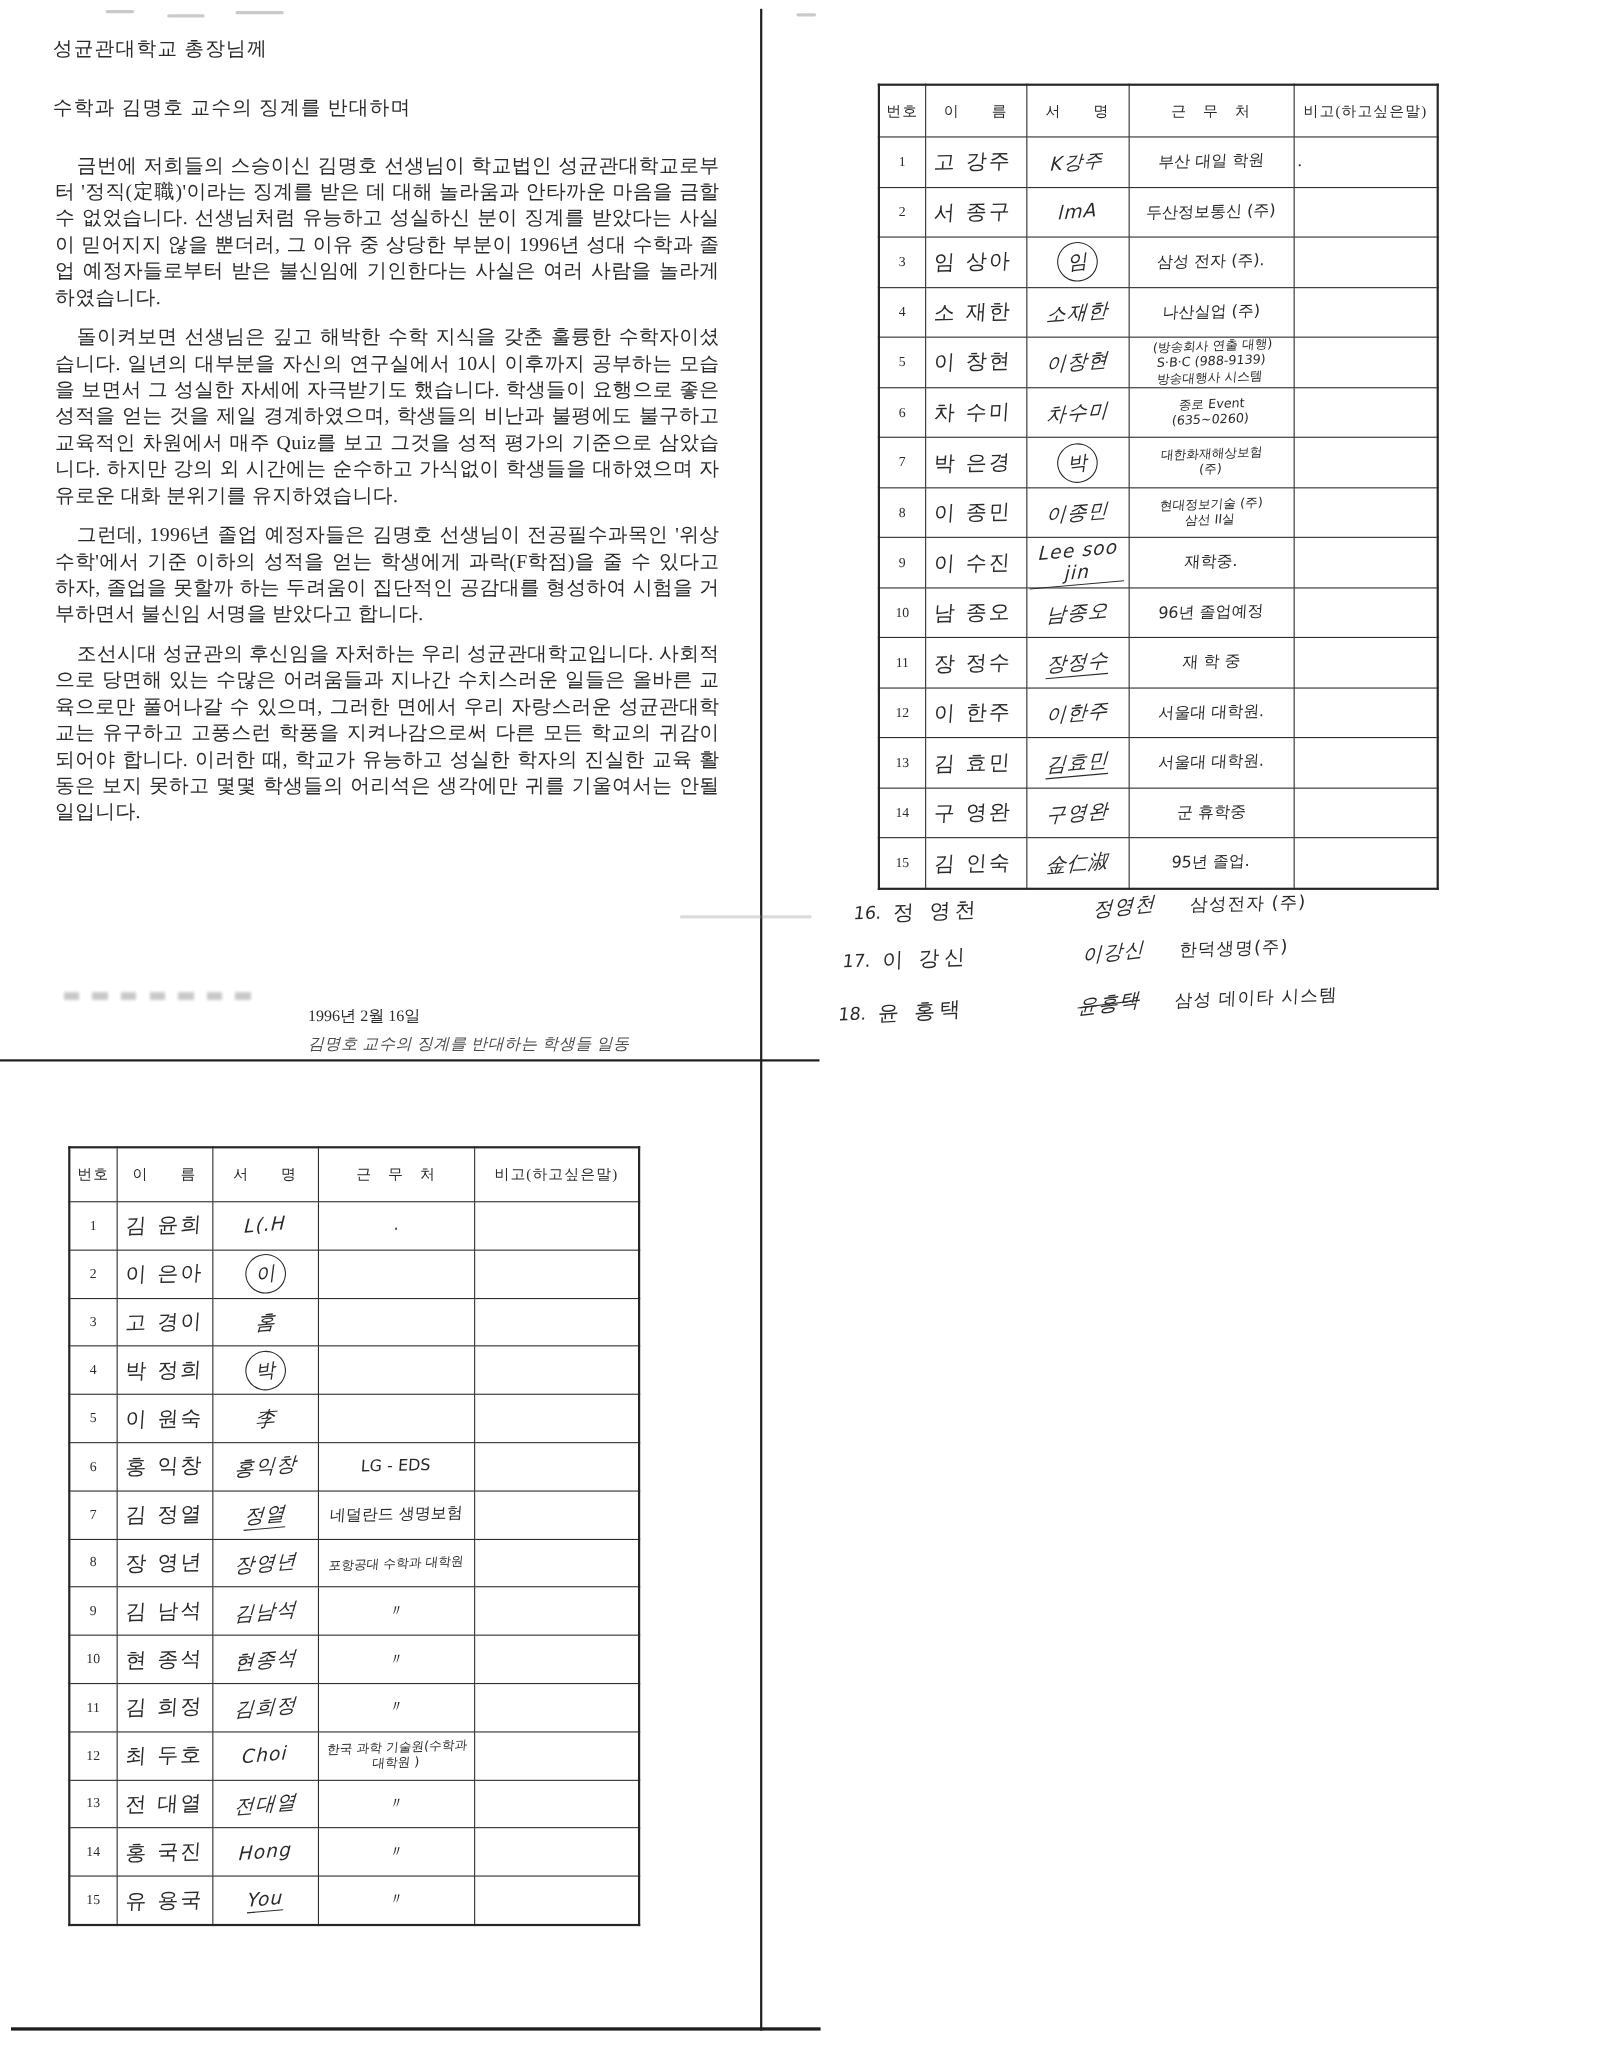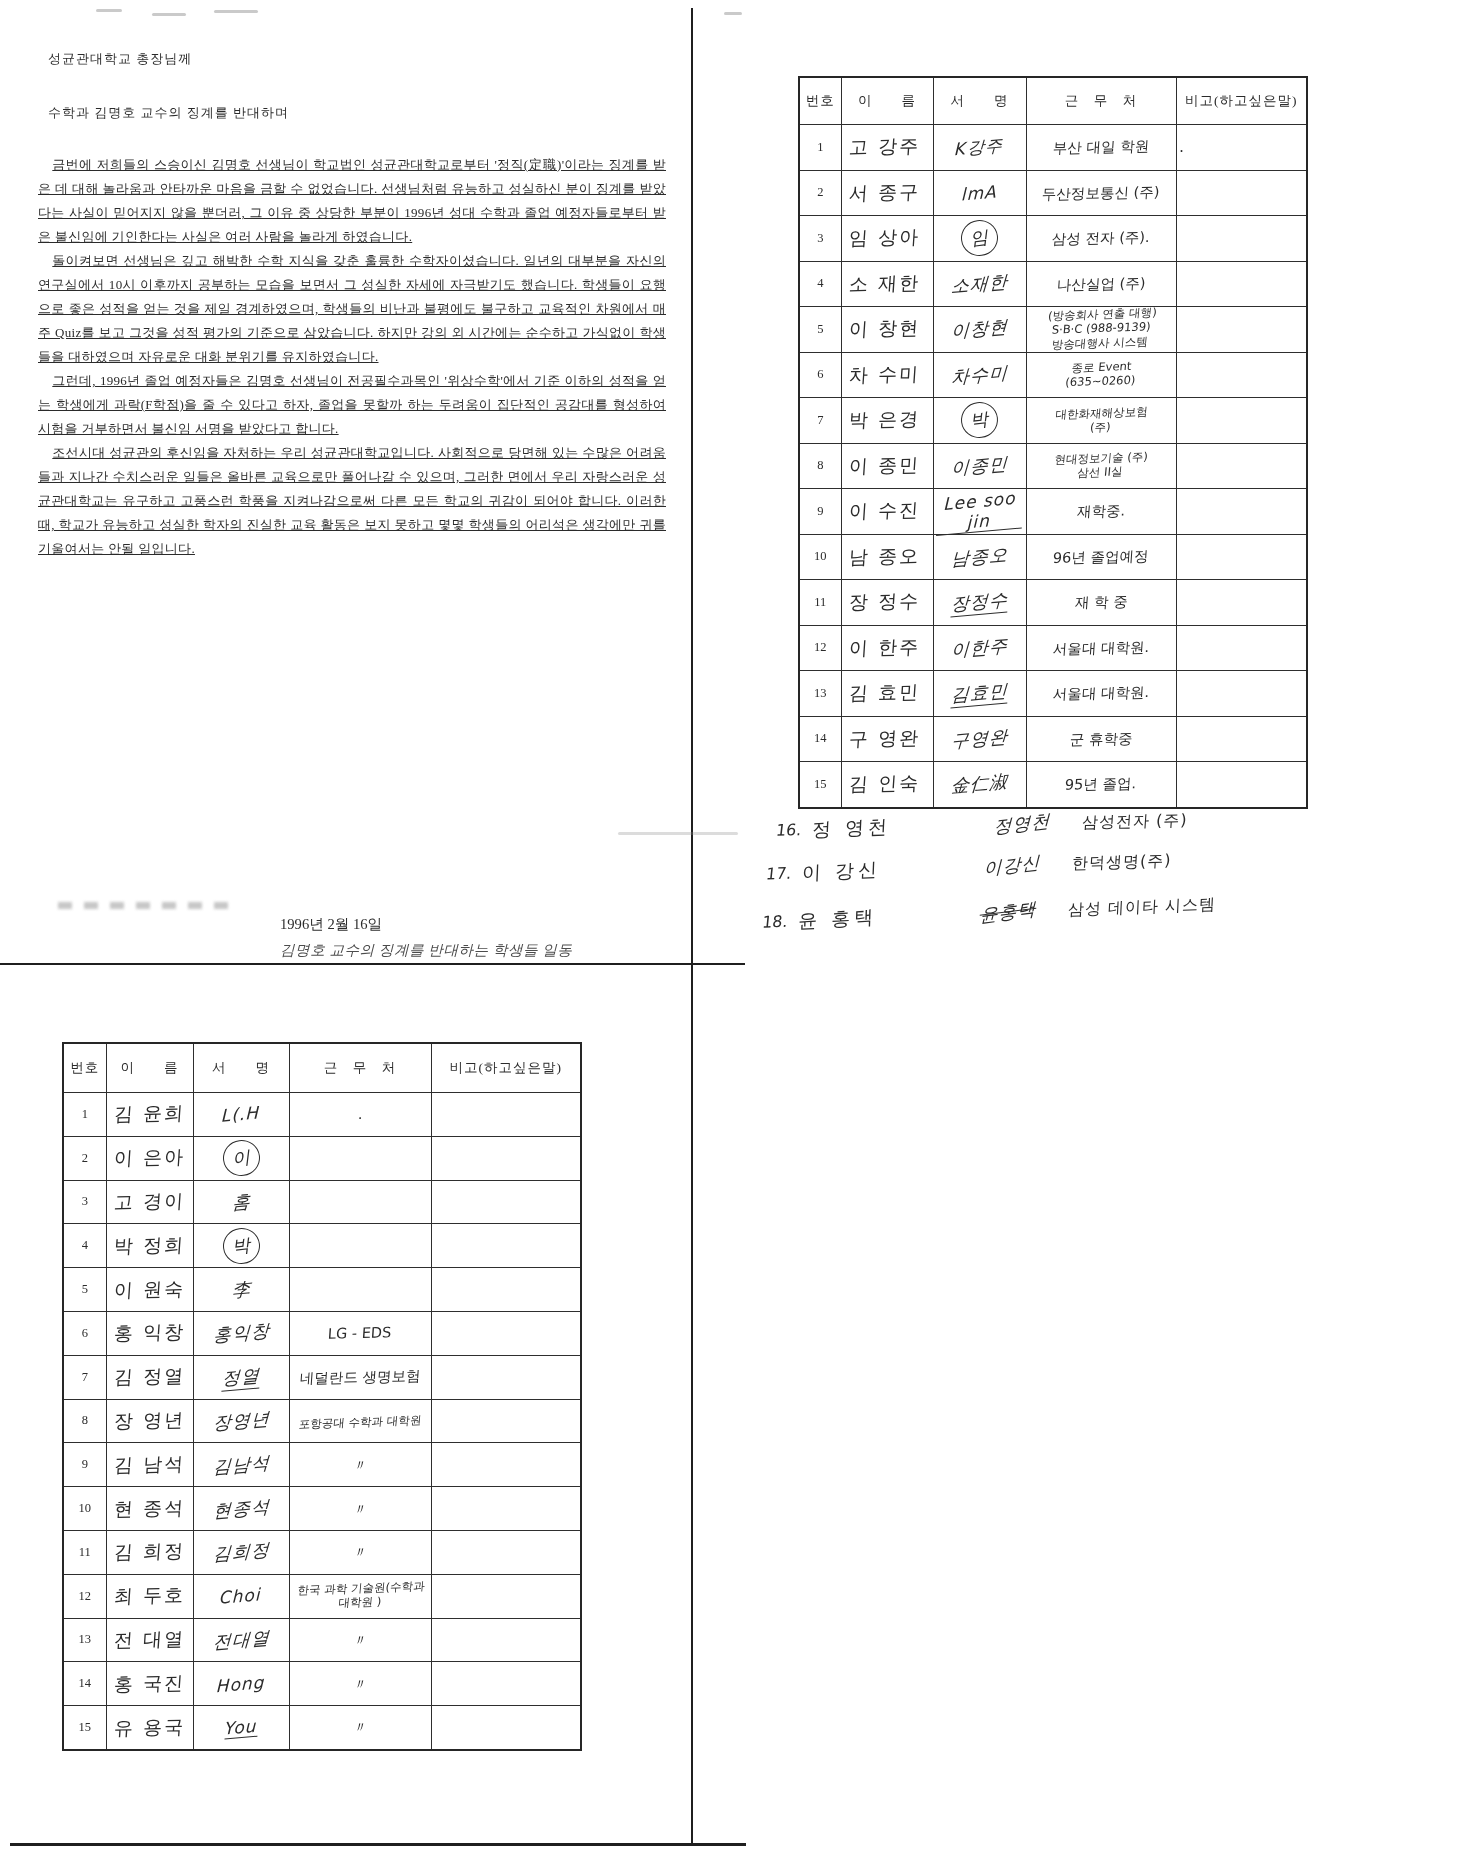--- a/index.html
+++ b/index.html
@@ -13,24 +13,24 @@
   }
   
   .v-divider{position:absolute;left:691px;top:8px;width:2px;height:1838px;background:#1f1f1f;}
   .h-divider-mid{position:absolute;left:0;top:963px;width:745px;height:2px;background:#1f1f1f;}
   .h-divider-bot{position:absolute;left:10px;top:1843px;width:736px;height:3px;background:#1f1f1f;}
   .speck{position:absolute;background:#8a8a8a;opacity:.45;border-radius:2px;}
   .smudge{position:absolute;left:58px;top:902px;width:175px;height:7px;
     background:repeating-linear-gradient(90deg,#9a9a9a 0 14px,transparent 14px 26px);
     filter:blur(1.6px);opacity:.55;}
   
-  .letter{position:absolute;left:38px;top:47px;width:628px;font-size:13px;line-height:24px;}
+  .letter{position:absolute;left:38px;top:32px;width:628px;font-size:18px;line-height:24px;}
   .letter .recipient{margin:0 0 30px 10px;letter-spacing:1px;}
   .letter .title{margin:0 0 28px 10px;letter-spacing:1px;}
-  .letter .para{margin:0;text-align:justify;text-indent:1.1em;letter-spacing:.3px;word-break:break-all;text-decoration:underline;}
+  .letter .para{margin:12px;text-align:justify;text-indent:1.1em;letter-spacing:.3px;word-break:break-all;}
   .closing{position:absolute;left:280px;top:891px;font-size:14.6px;line-height:26px;margin-top:20px;}
   .closing .sender{color:#4c4c4c;letter-spacing:.5px;filter:blur(.3px);font-style:italic;}
   
   table.sigtable{border-collapse:collapse;table-layout:fixed;position:absolute;background:var(--paper);}
   #table1{left:798px;top:76px;width:508px;}
   #table2{left:62px;top:1042px;width:518px;}
   .sigtable th,.sigtable td{border:1.7px solid #2e2e2e;padding:0 3px;overflow:visible;}
   .sigtable{border:2.4px solid #262626;}
   .sigtable th{font-weight:normal;font-size:13.5px;letter-spacing:1px;white-space:pre;}
   #table1 th{height:46px;} #table1 td{height:44.5px;}

